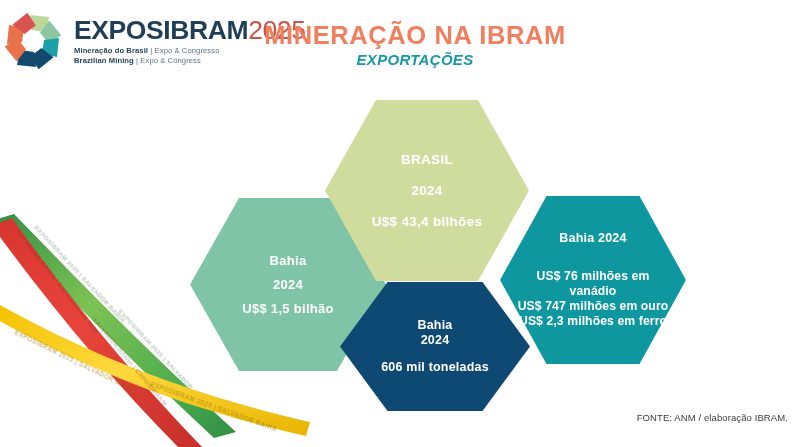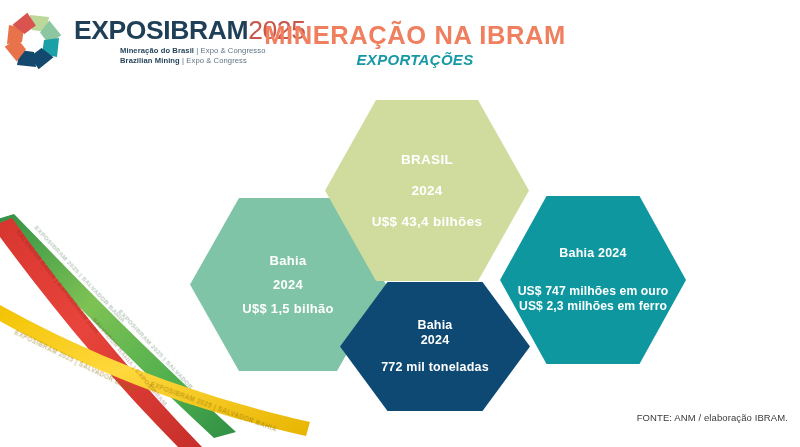--- a/index.html
+++ b/index.html
@@ -12,21 +12,21 @@
   }
   #stage{position:absolute;inset:0;width:800px;height:447px;overflow:hidden;}
 
   
   #logo{position:absolute;left:0;top:8px;width:250px;height:66px;display:flex;align-items:center;gap:8px;}
   #logo-mark{width:66px;height:62px;flex:0 0 auto;}
   #logo-text{display:flex;flex-direction:column;justify-content:center;line-height:1;}
   #logo-wordmark{font-size:26.5px;font-weight:bold;letter-spacing:-0.4px;white-space:nowrap;}
   #logo-wordmark .w-main{color:#1f3f56;}
   #logo-wordmark .w-year{color:#c7564c;font-weight:500;}
-  .logo-sub{font-size:7.6px;color:#1f3f56;white-space:nowrap;margin-top:3px;letter-spacing:0.1px;margin-left:46px;}
+  .logo-sub{font-size:7.6px;color:#1f3f56;white-space:nowrap;margin-top:3px;letter-spacing:0.1px;}
   .logo-sub .b{font-weight:bold;}
   .logo-sub .n{font-weight:normal;color:#5d7283;}
 
   
   #title-block{position:absolute;left:250px;top:22px;width:330px;text-align:center;}
   #main-title{font-size:25.5px;font-weight:bold;color:#ef7f5e;letter-spacing:0.6px;line-height:1.05;}
   #sub-title{font-size:15px;font-weight:bold;font-style:italic;color:#1699a4;letter-spacing:0.3px;margin-top:2px;}
 
   
   .hex{
@@ -164,29 +164,30 @@
     <div class="hex-inner">
       <span class="ln">Bahia</span>
       <span class="ln">2024</span>
       <span class="ln">U$$ 1,5 bilhão</span>
     </div>
   </div>
 
   <div class="hex" id="hex-bahia-minerais">
     <div class="hex-inner">
       <span class="hdr">Bahia 2024</span>
+      <span class="ln">US$ 76 milhões em vanádio</span>
       <span class="ln">US$ 747 milhões em ouro</span>
       <span class="ln">US$ 2,3 milhões em ferro</span>
     </div>
   </div>
 
   <div class="hex" id="hex-bahia-toneladas">
     <div class="hex-inner">
       <span class="ln">Bahia</span>
       <span class="ln">2024</span>
       <span class="gap"></span>
-      <span class="ln">772 mil toneladas</span>
+      <span class="ln">606 mil toneladas</span>
     </div>
   </div>
 
   <div id="footer-source">FONTE: ANM / elaboração IBRAM.</div>
 
 </div>
 
 </body></html>

